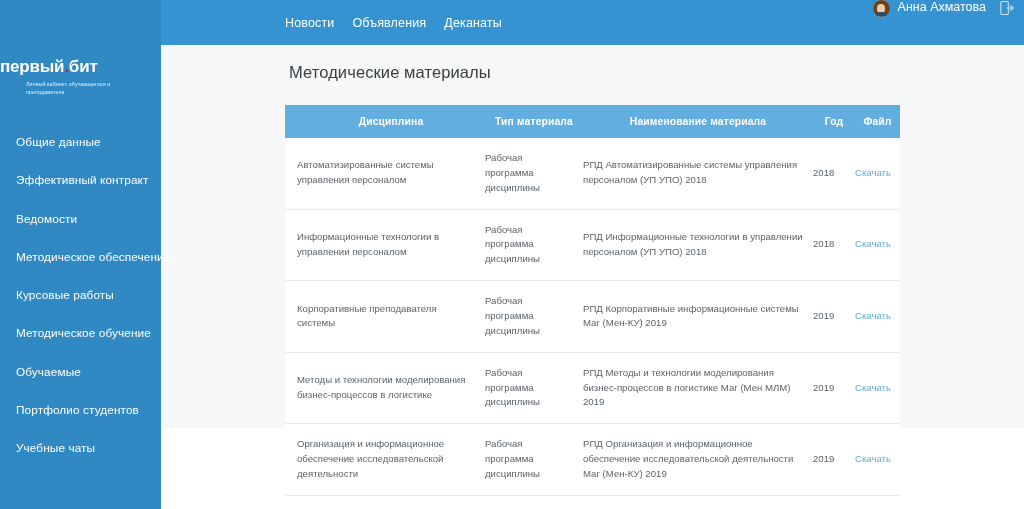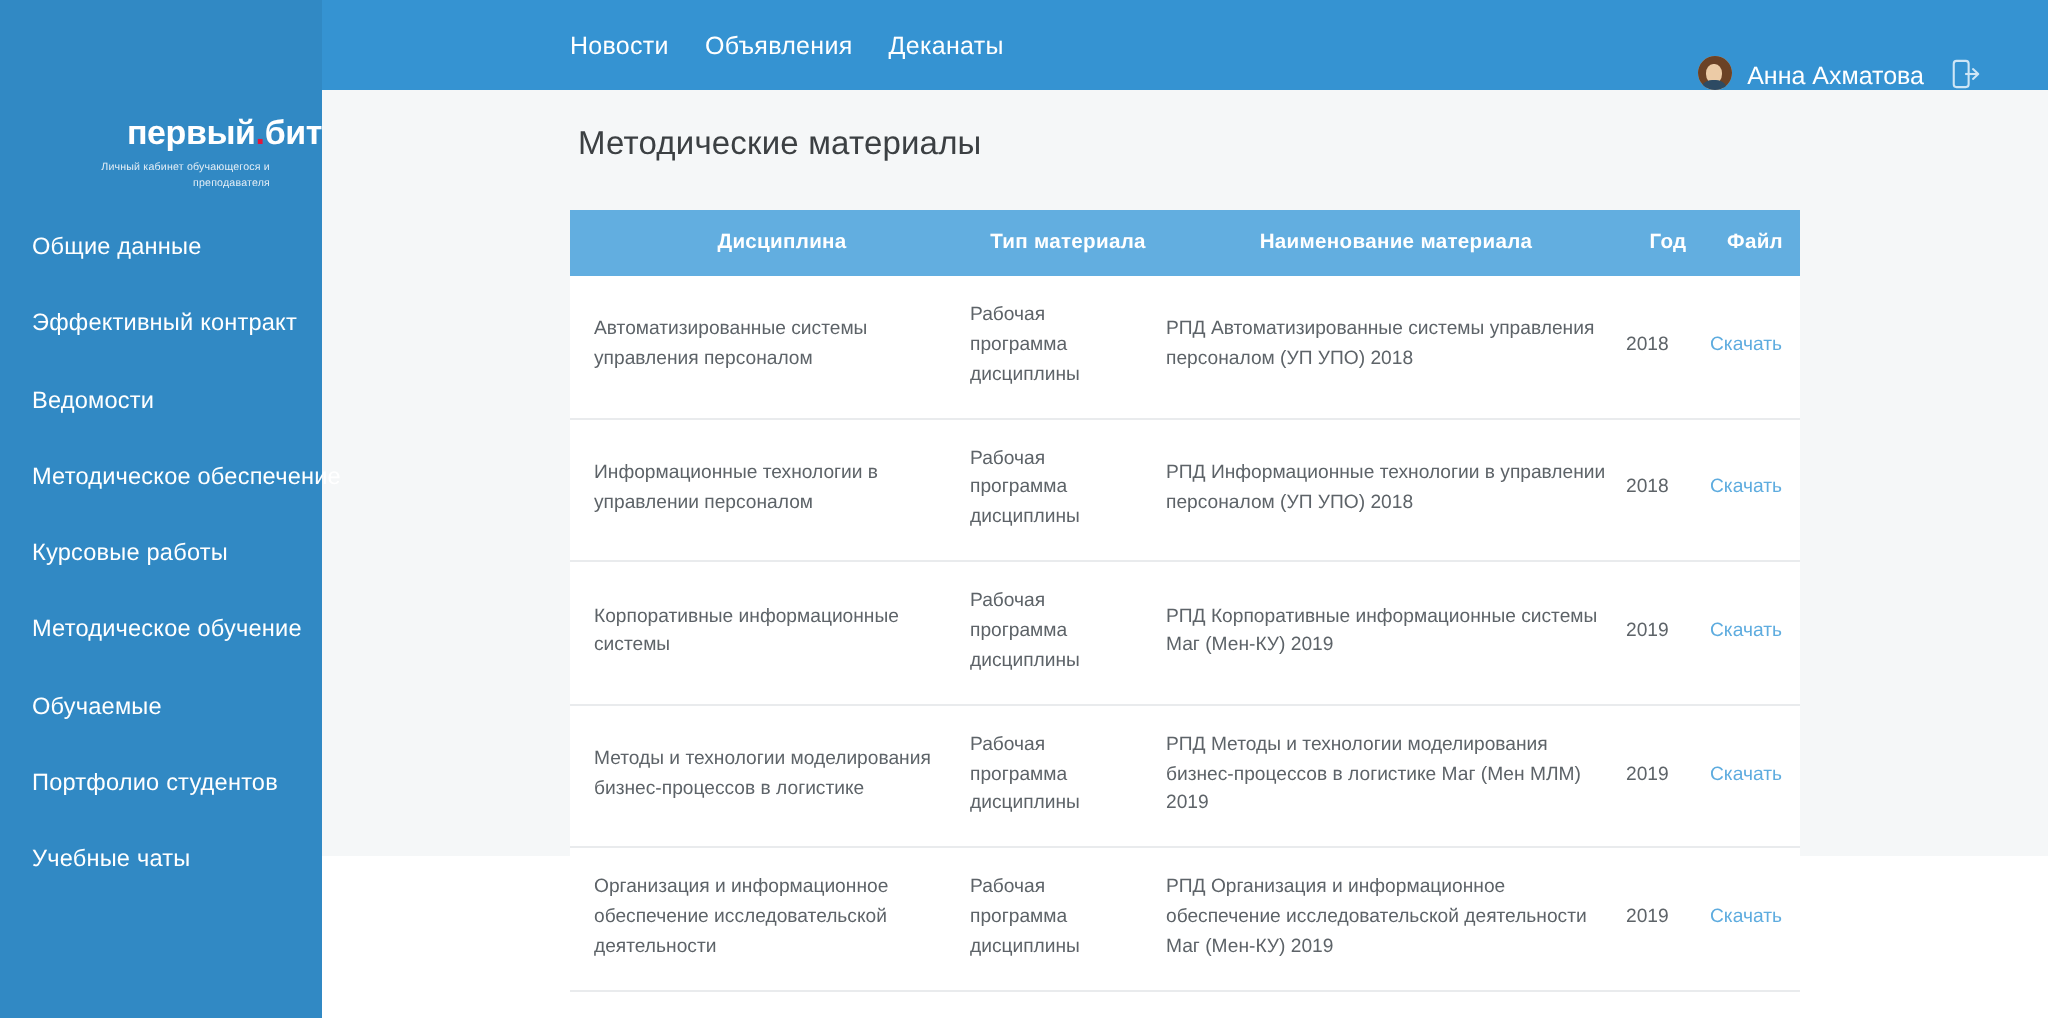--- a/index.html
+++ b/index.html
@@ -30,23 +30,23 @@
     gap: 18px;
   }
   .nav-item {
     color: #ffffff;
     font-size: 12.5px;
     letter-spacing: .15px;
     cursor: pointer;
     white-space: nowrap;
   }
   .user-area {
-    position: absolute; right: 34px; top: 0;
+    position: absolute; right: 10px; top: 0;
     height: 45px;
-    display: flex; align-items: flex-end; gap: 8px;
+    display: flex; align-items: flex-start; gap: 8px;
   }
   .avatar {
     width: 17px; height: 17px;
     border-radius: 50%;
     overflow: hidden;
     position: relative;
     background: #d8b08c;
     flex: 0 0 auto;
   }
   .avatar .hair {
@@ -81,41 +81,41 @@
   
   .sidebar {
     position: absolute; left: 0; top: 0;
     width: 161px; height: 509px;
     background: #3189c4;
     z-index: 5;
   }
   .logo-wrap {
     position: absolute; left: 0; top: 58px;
     width: 161px;
-    text-align: right;
+    text-align: left;
   }
   .logo-main {
     font-size: 17px;
     font-weight: bold;
     color: #ffffff;
     letter-spacing: -.2px;
     line-height: 1;
     white-space: nowrap;
   }
   .logo-main .dot { color: #e2173b; }
   .logo-sub {
     margin-top: 6px;
     font-size: 5.3px;
     color: #e4eef6;
     line-height: 1.45;
     letter-spacing: .1px;
     padding: 0 26px;
   }
   .menu {
-    position: absolute; left: 0; top: 109px;
+    position: absolute; left: 0; top: 128px;
     width: 173px;
   }
   .menu-item {
     display: block;
     padding: 0 0 0 16px;
     height: 29px;
     line-height: 29px;
     color: #ffffff;
     font-size: 11.8px;
     letter-spacing: .1px;
@@ -248,21 +248,21 @@
             <tr>
               <td class="c-disc">Информационные технологии в управлении персоналом</td>
               <td class="c-type">Рабочая программа дисциплины</td>
               <td class="c-name">РПД Информационные технологии в управлении персоналом (УП УПО) 2018</td>
               <td class="c-year">2018</td>
               <td class="c-file">
                 <a class="dl-link">Скачать</a>
               </td>
             </tr>
             <tr>
-              <td class="c-disc">Корпоративные информационные системы</td>
+              <td class="c-disc">Корпоративные преподавателя системы</td>
               <td class="c-type">Рабочая программа дисциплины</td>
               <td class="c-name">РПД Корпоративные информационные системы Маг (Мен-КУ) 2019</td>
               <td class="c-year">2019</td>
               <td class="c-file">
                 <a class="dl-link">Скачать</a>
               </td>
             </tr>
             <tr>
               <td class="c-disc">Методы и технологии моделирования бизнес-процессов в логистике</td>
               <td class="c-type">Рабочая программа дисциплины</td>

